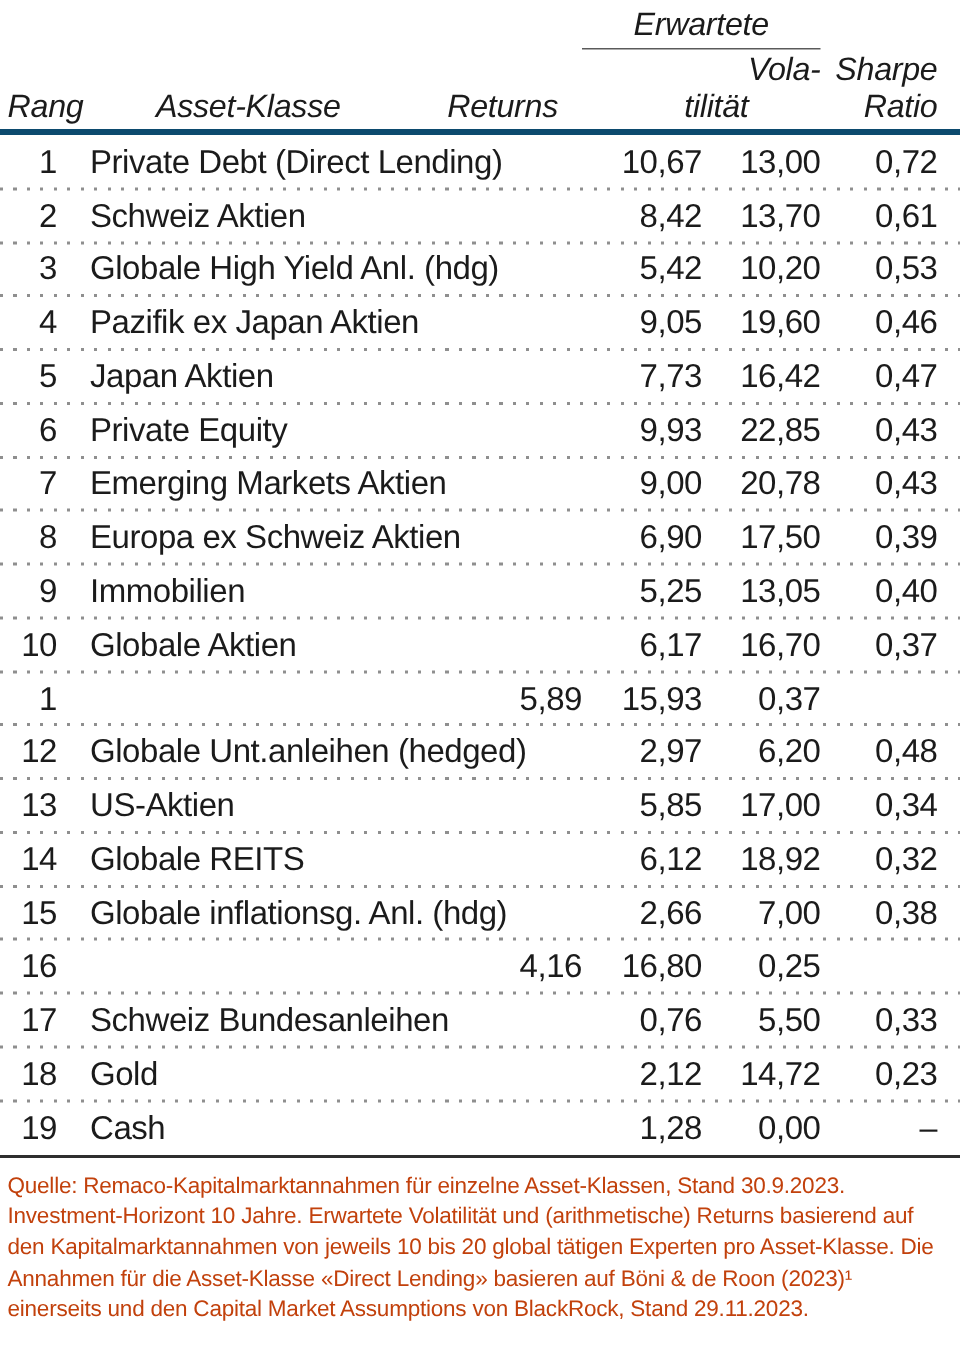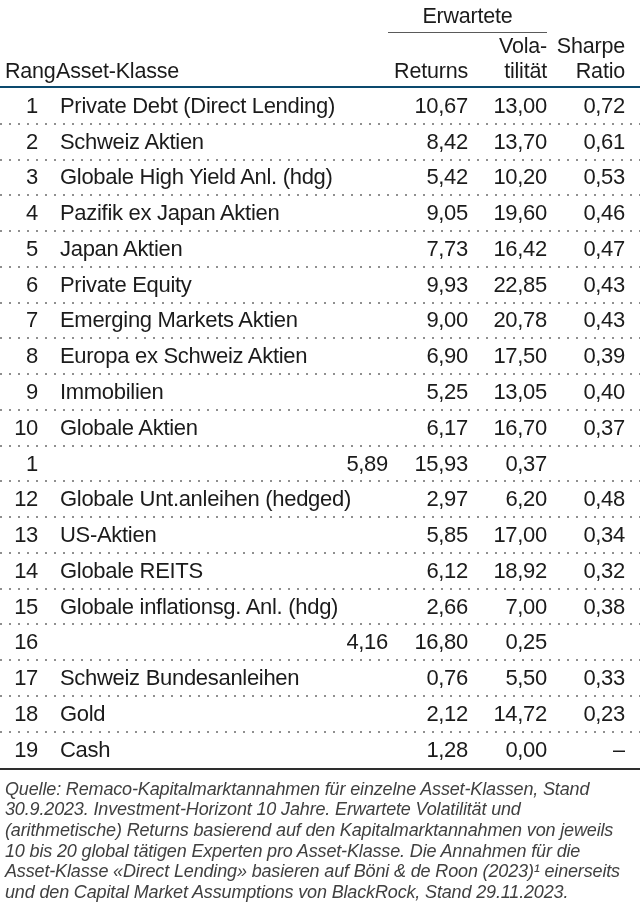--- a/index.html
+++ b/index.html
@@ -21,37 +21,39 @@
   
   .grid {
     display: grid;
     grid-template-columns: 38px 1fr 80px 79px 78px;
     box-sizing: border-box;
     padding-right: 15px;
     align-items: end;
   }
   
   .thead {
-    border-bottom: 2px solid #0c4a6e;
+    border-bottom: 4px solid #0c4a6e;
+    font-style: italic;
   }
   .hrowA { height: 33px; }
   .erwartete-span {
     grid-column: 3 / 5;
     text-align: center;
     font-size: 21.5px;
     letter-spacing: -0.2px;
     border-bottom: 1px solid #5a5a5a;
     padding-bottom: 3px;
     white-space: nowrap;
   }
   .hrowB { height: 26px; margin-left: 32px; }
   .hrowC {
     height: 27px;
     grid-template-columns: 56px 1fr 80px 79px 78px;
     padding-bottom: 3px;
+    gap: 48px;
   }
   .hcell {
     font-size: 21.5px;
     letter-spacing: -0.2px;
     white-space: nowrap;
   }
   .hcell.num { text-align: right; }
   .hcell.c3 { grid-column: 3; }
   .hcell.c4 { grid-column: 4; }
   .hcell.c5 { grid-column: 5; }
@@ -87,25 +89,24 @@
   .cell.returns, .cell.vola, .cell.sharpe { text-align: right; }
   
   .bottom-rule {
     height: 2px;
     background: #2e2e2e;
     width: 640px;
   }
   .tfoot {
     box-sizing: border-box;
     padding: 9px 8px 0 5px;
-    font-size: 18px;
+    font-size: 15px;
     line-height: 20.7px;
     letter-spacing: -0.15px;
-    color: #404040;
-    font-style: italic;
+    color: #c2410c;
   }
 </style>
 </head>
 <body>
 
 <div class="sheet">
 
   <div class="thead">
     <div class="grid hrowA">
       <div class="erwartete-span">Erwartete</div>

